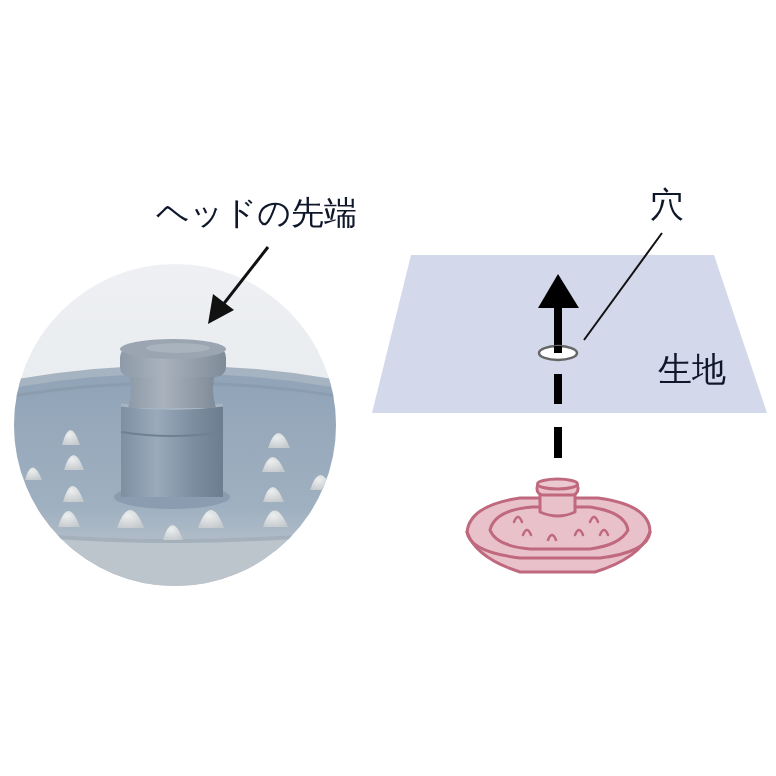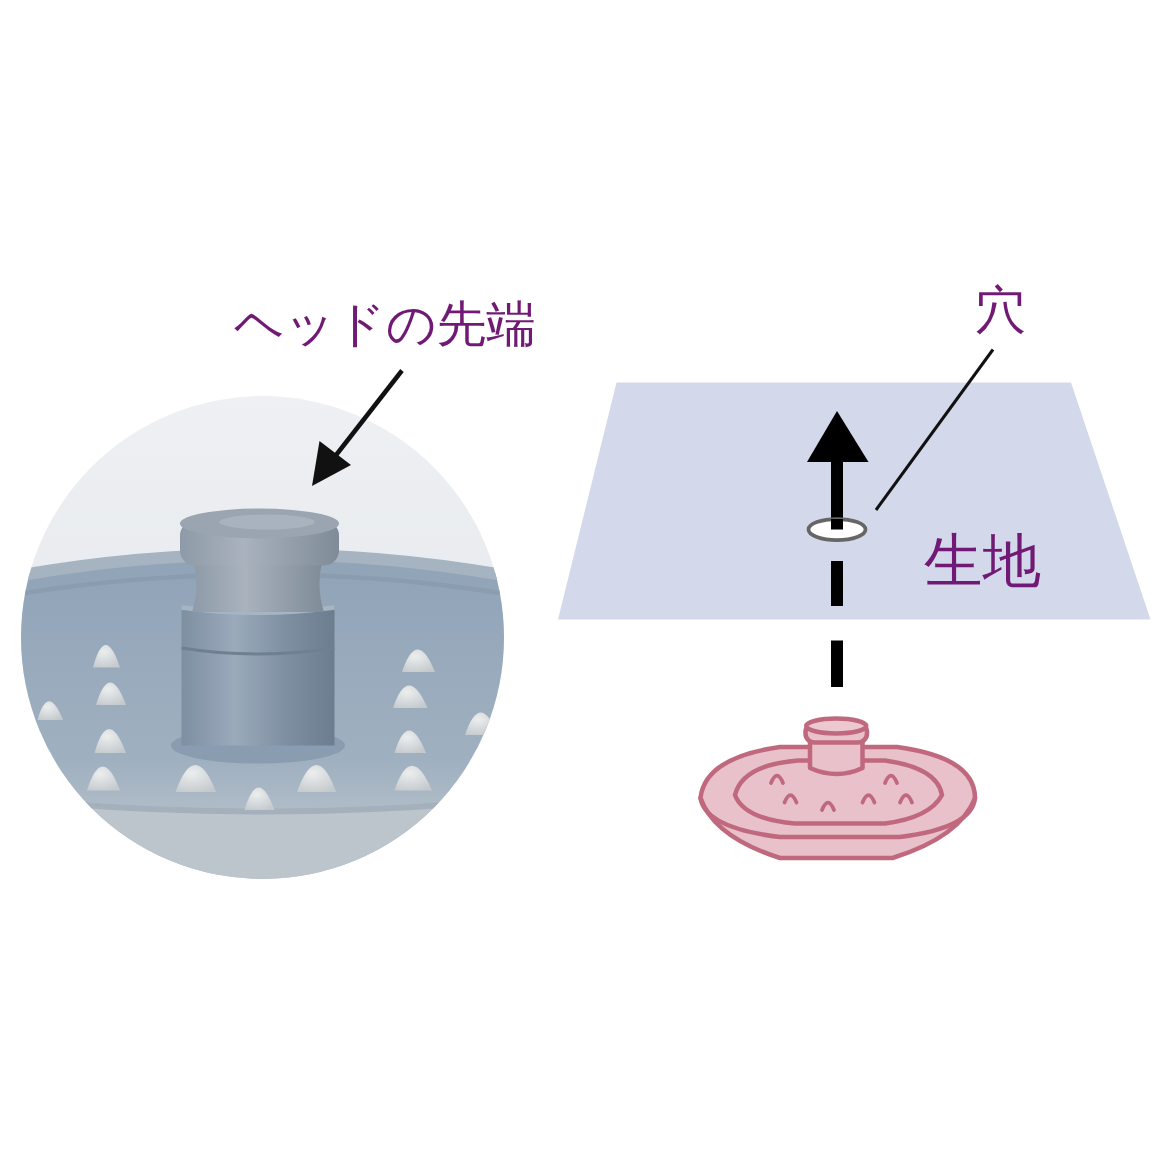--- a/index.html
+++ b/index.html
@@ -1,22 +1,22 @@
 <!DOCTYPE html>
 <html><head>
 <meta charset="utf-8">
 <style>
   html, body { margin: 0; padding: 0; background: #ffffff; }
   body { width: 776px; height: 776px; position: relative; overflow: hidden;
          font-family: "DejaVu Sans", "Liberation Sans", sans-serif; }
   .stage { position: absolute; left: 0; top: 0; width: 776px; height: 776px; }
-  .label { position: absolute; color: #701a75; font-size: 32px; line-height: 1; white-space: nowrap; letter-spacing: 0px; }
+  .label { position: absolute; color: #0f172a; font-size: 32px; line-height: 1; white-space: nowrap; letter-spacing: 0px; font-family: Liberation Mono, monospace; }
   .label-title { left: 156px; top: 199px; font-size: 33px; }
   .label-hole { left: 650px; top: 190px; font-size: 34px; }
-  .label-fabric { left: 616px; top: 355px; font-size: 39px; text-align: center; }
+  .label-fabric { left: 658px; top: 355px; font-size: 34px; text-align: center; }
   .label-head { left: 502px; top: 593px; font-size: 34px; }
   svg { position: absolute; left: 0; top: 0; }
 </style>
 </head>
 <body>
 
 <div class="stage">
   <svg width="776" height="776" viewBox="0 0 776 776">
     <defs>
       <clipPath id="circ">

